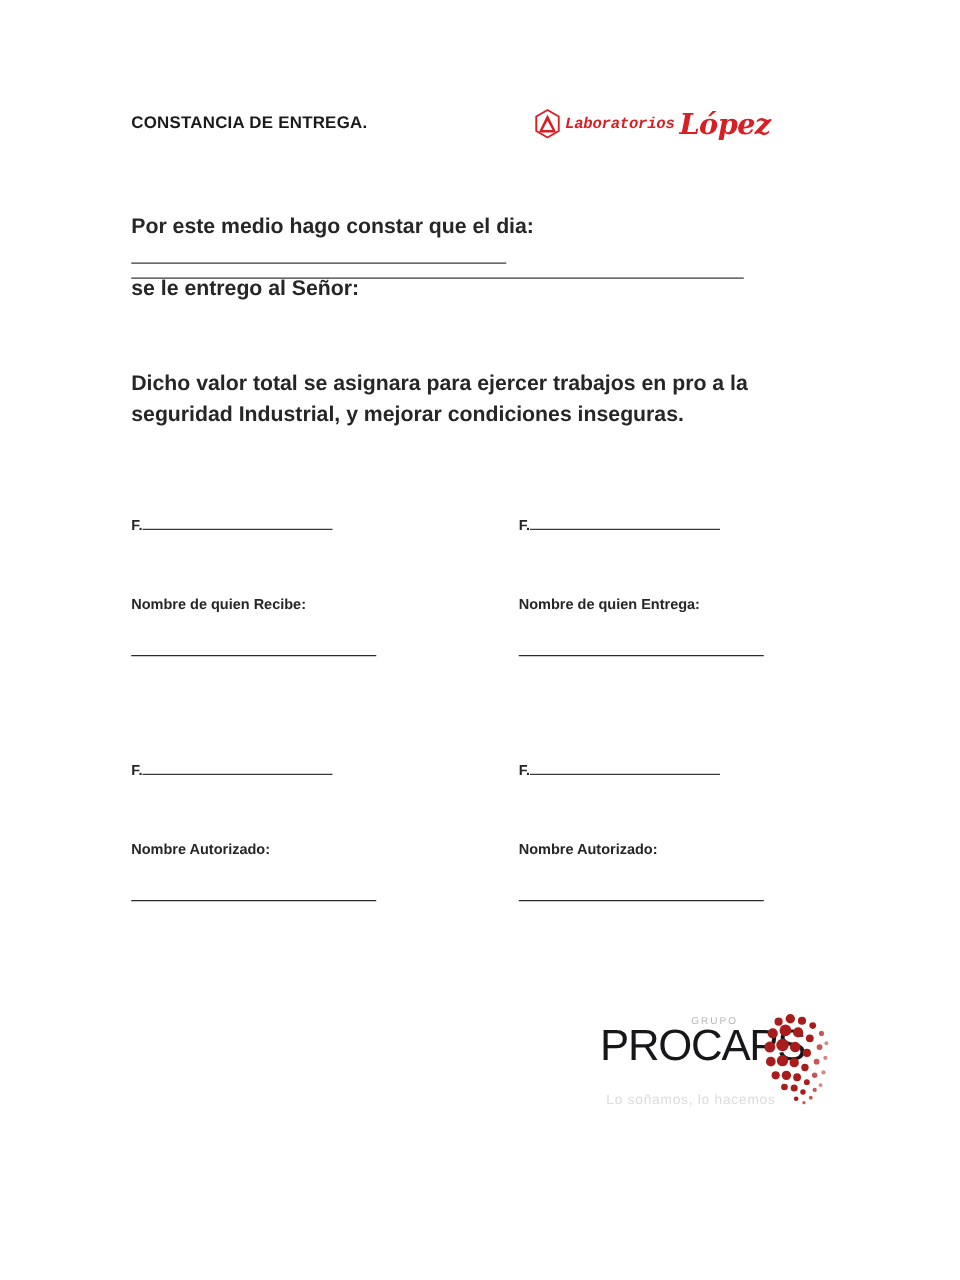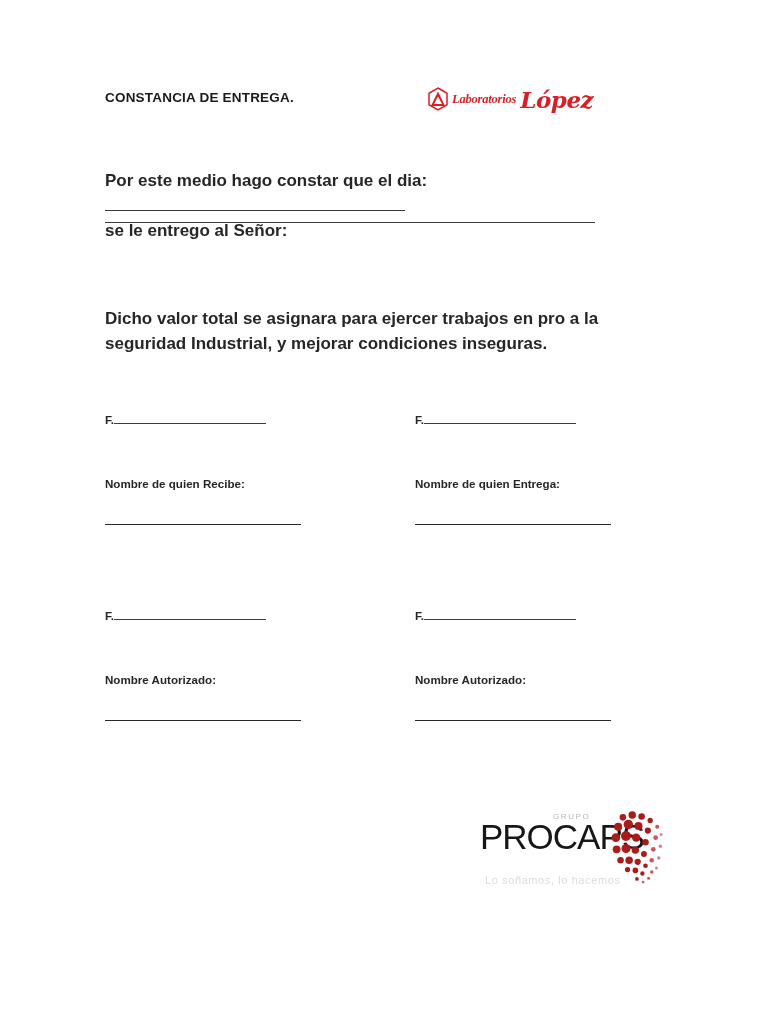--- a/index.html
+++ b/index.html
@@ -48,21 +48,21 @@
     align-items: center;
     height: 30px;
   }
   .lab-badge {
     width: 22px;
     height: 24px;
     margin-right: 3px;
     flex: none;
   }
   .lab-word {
-    font-family: Liberation Serif, serif;
+    font-family: Liberation Mono, monospace;
     font-weight: bold;
     font-style: italic;
     font-size: 12.5px;
     color: #d81f26;
     letter-spacing: -0.2px;
     line-height: 1;
     margin-right: 4px;
     white-space: nowrap;
   }
   .lab-name {
@@ -101,21 +101,21 @@
   .rule-full {
     position: absolute;
     left: 105px;
     top: 222px;
     width: 490px;
     height: 0;
     border-bottom: 1.6px solid #3b3b3b;
   }
 
   .p-cantidad { position: absolute; left: 105px; top: 241px; width: 560px; }
-  .p-dicho   { position: absolute; left: 105px; top: 306px; width: 540px; }
+  .p-dicho   { position: absolute; left: 105px; top: 294px; width: 540px; }
 
   
   .sig-block {
     position: absolute;
     width: 560px;
     left: 105px;
   }
   .sig-block.block-1 { top: 412px; }
   .sig-block.block-2 { top: 608px; }
 

